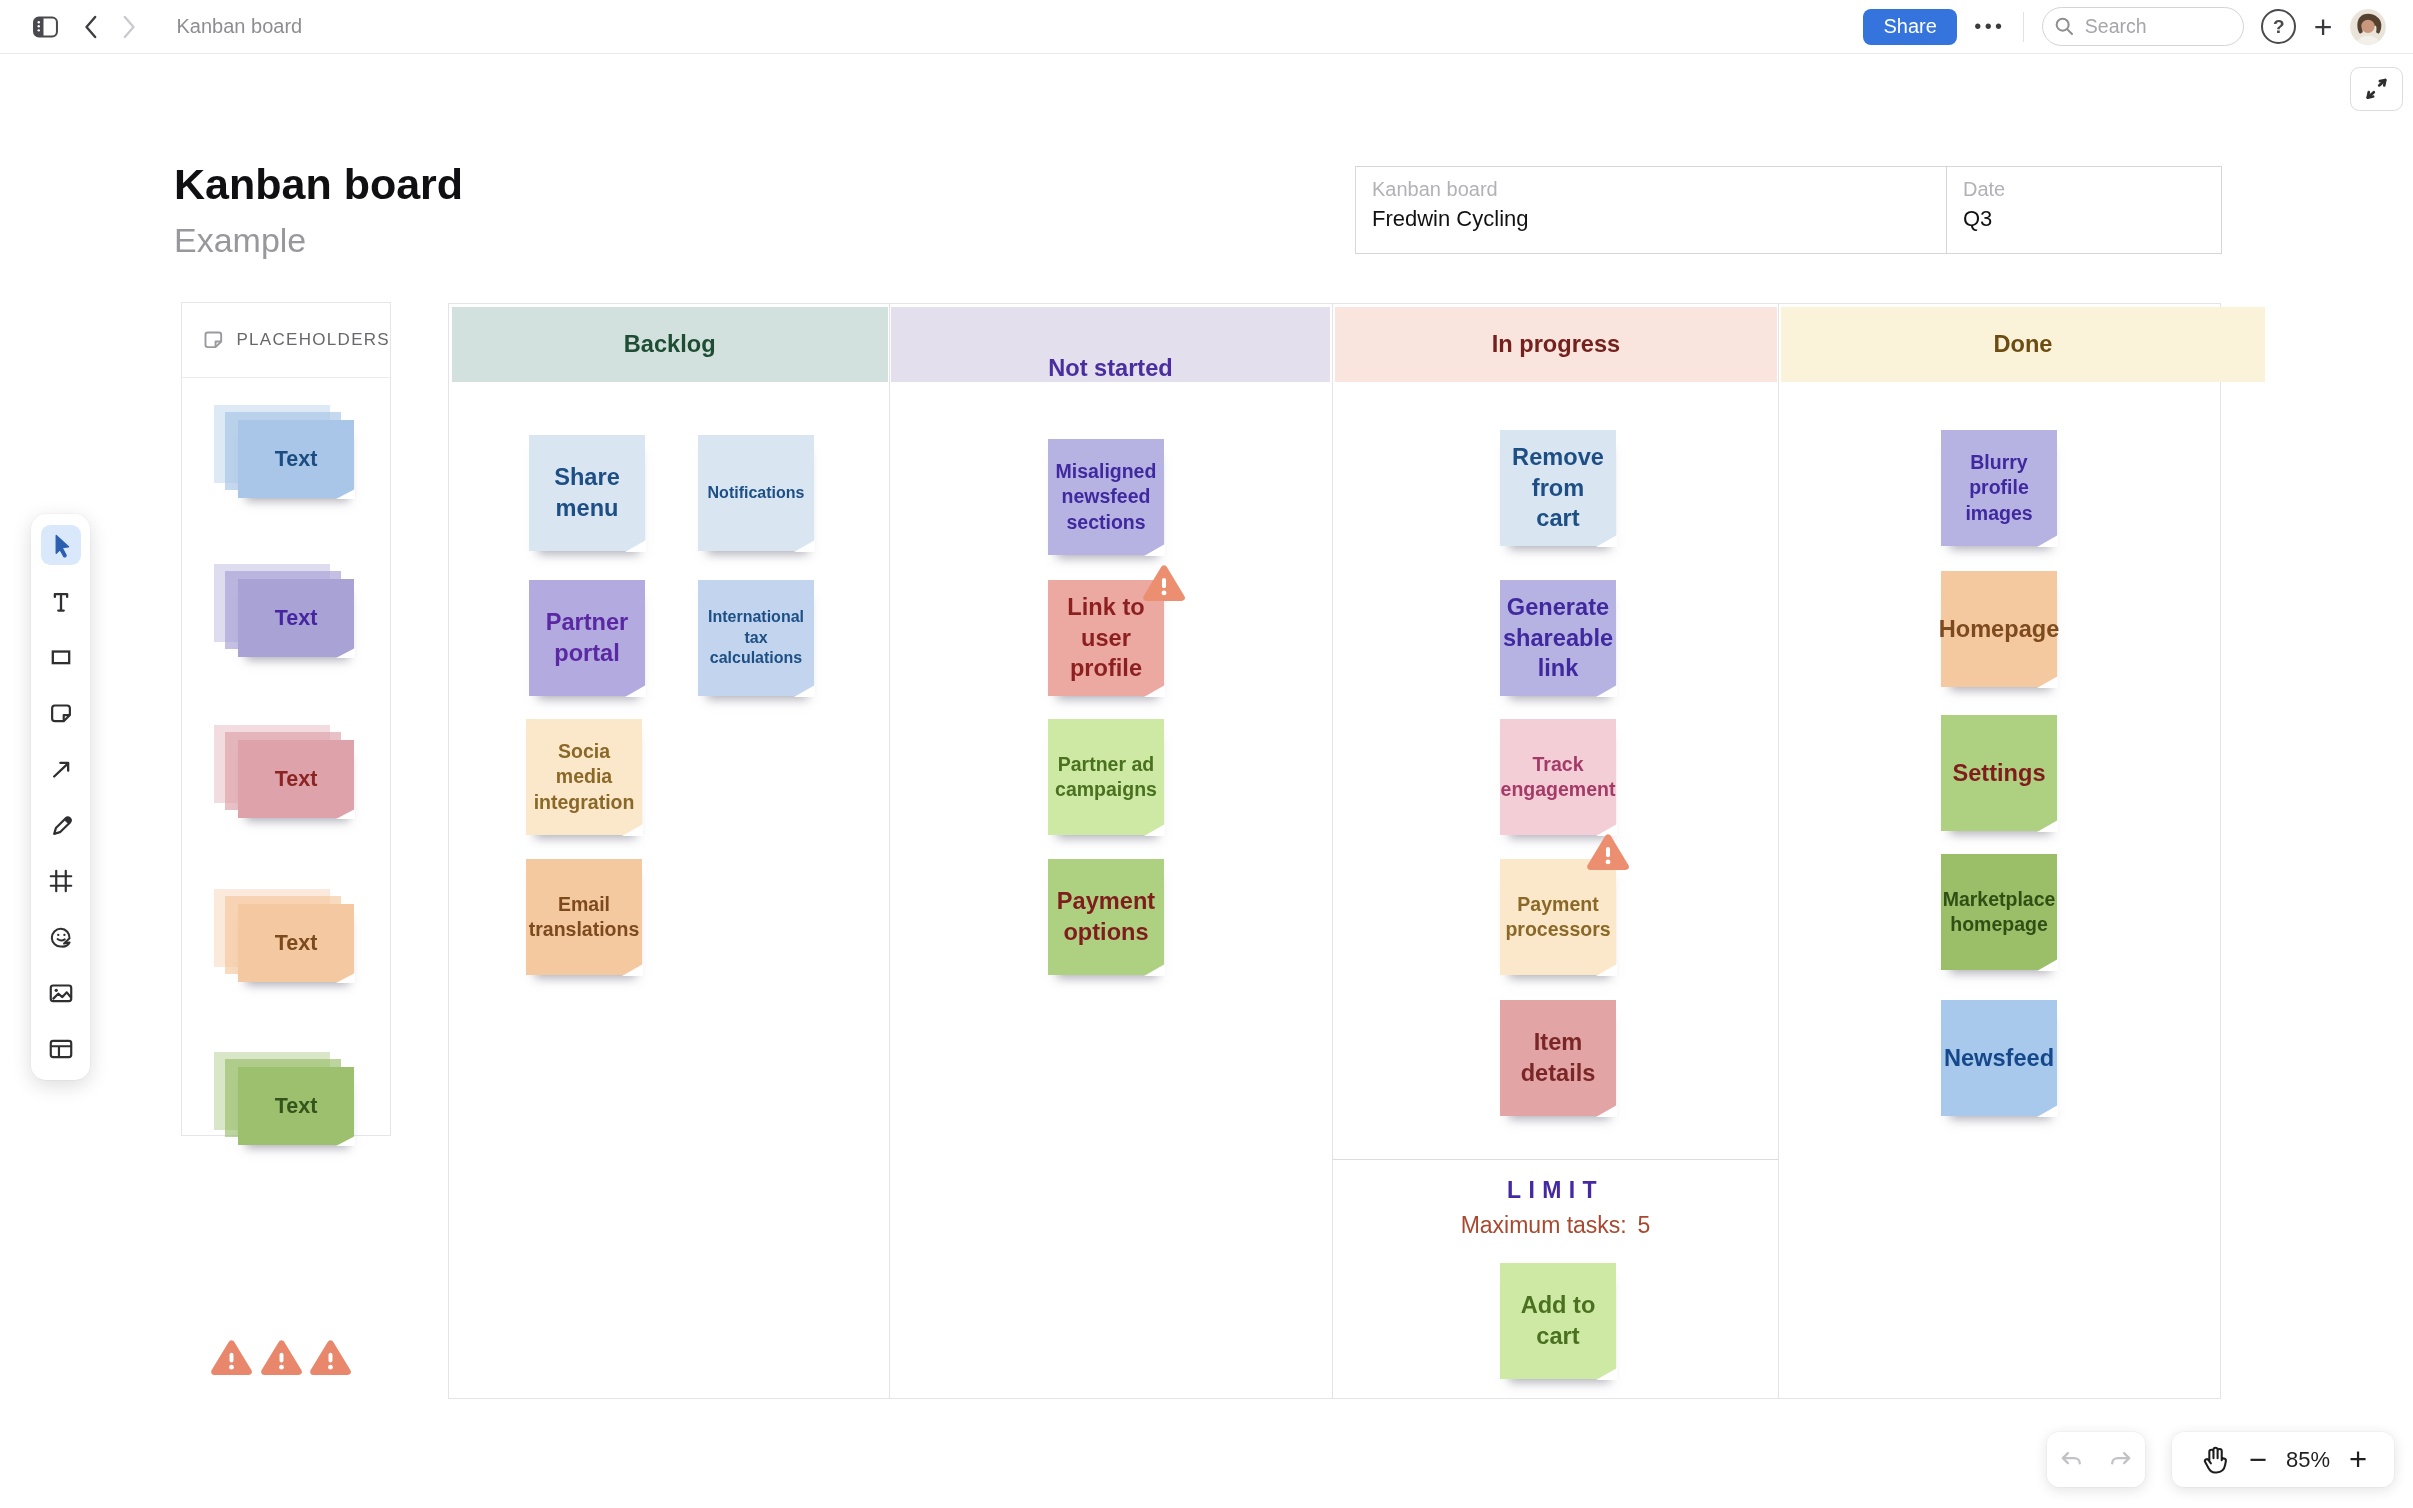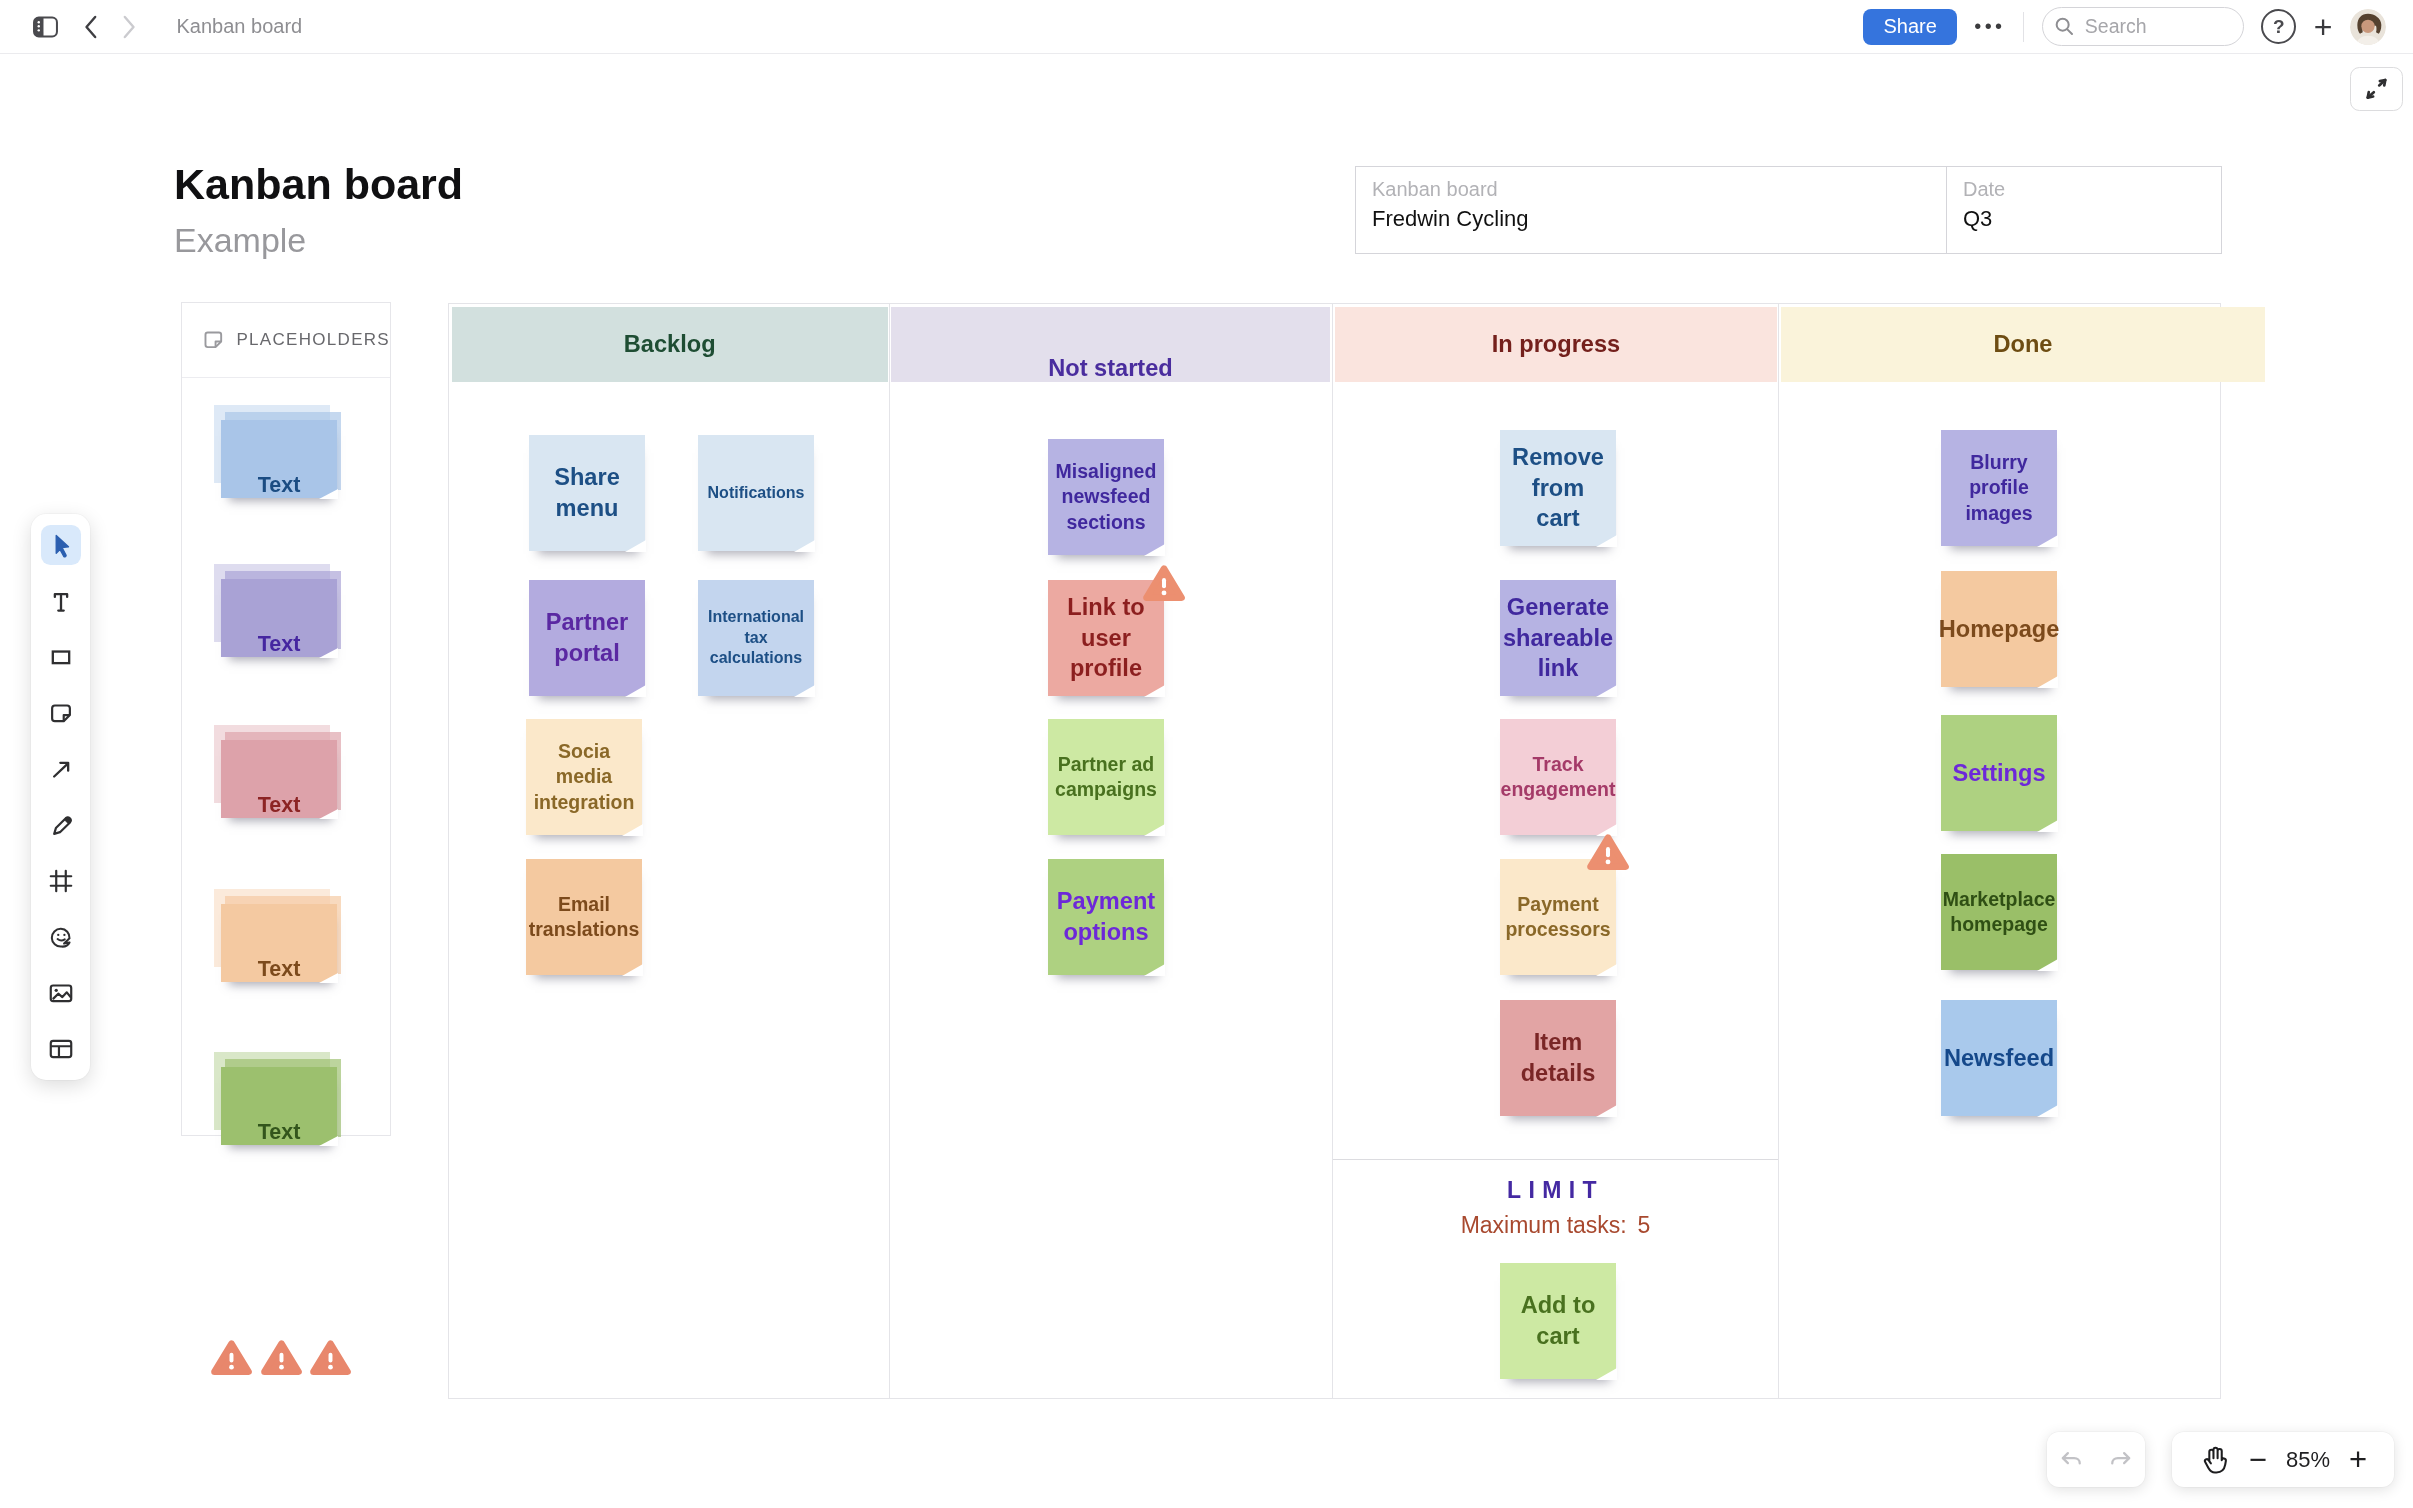--- a/index.html
+++ b/index.html
@@ -53,21 +53,21 @@
   
   .panel{position:absolute;left:181px;top:302px;width:210px;height:834px;background:#fff;
     border:1.3px solid #e6e6ea;box-sizing:border-box;}
   .panel-header{height:74px;display:flex;align-items:center;gap:10.8px;padding-left:19px;
     border-bottom:1.3px solid #ececf0;}
   .panel-title{font-size:17px;letter-spacing:1.3px;color:#68686c;font-weight:500;}
   .stack{position:absolute;left:32px;width:139px;height:93px;cursor:pointer;}
   .scard{position:absolute;width:116px;height:78px;}
   .scard.back1{left:0;top:0;opacity:.38;}
   .scard.back2{left:11.4px;top:7.4px;opacity:.68;}
-  .scard.front{left:7px;top:15px;display:flex;align-items:flex-end;justify-content:center;
+  .scard.front{left:24px;top:15px;display:flex;align-items:center;justify-content:center;
     font-size:21.5px;font-weight:600;box-shadow:1.3px 9.4px 9.4px -6.7px rgba(90,90,110,.5);}
   .scard.front::after{content:"";position:absolute;right:-0.7px;bottom:-0.7px;
     border-style:solid;border-width:0 0 10.8px 19px;border-color:transparent transparent #fff transparent;}
   .warn-row{position:absolute;left:28px;top:1036px;display:flex;gap:6.7px;}
   
   .board{position:absolute;left:448px;top:303px;width:1773px;height:1096px;
     border:1.3px solid #e4e4e8;box-sizing:border-box;background:#fff;}
   .vline{position:absolute;top:0;bottom:0;width:1.3px;background:#e4e4e8;}
   .col-header{position:absolute;top:2.7px;height:75px;display:flex;align-items:center;
     justify-content:center;font-size:23.6px;font-weight:700;cursor:pointer;}
@@ -97,21 +97,21 @@
   [data-color="blue-mid"]{background:#c3d5ee;color:#1d4f85;}
   [data-color="blue"]{background:#a9c9ec;color:#15488a;}
   [data-color="periwinkle"]{background:#b6b3e3;color:#40289e;}
   [data-color="purple"]{background:#b3abdf;color:#5a28a2;}
   [data-color="salmon"]{background:#eca9a1;color:#8c1f1f;}
   [data-color="rose"]{background:#e2a4a4;color:#7a2626;}
   [data-color="pink"]{background:#f3ced6;color:#a43a68;}
   [data-color="cream"]{background:#fbe8ca;color:#8a6828;}
   [data-color="peach"]{background:#f4c9a0;color:#7c4a1c;}
   [data-color="green-light"]{background:#cde9a3;color:#49711f;}
-  [data-color="green"]{background:#aed181;color:#6d28d9;}
+  [data-color="green"]{background:#aed181;color:#7f1d1d;}
   [data-color="green-dark"]{background:#9abf68;color:#2f4f14;}
   [data-color="stack-blue"]{background:#a9c5e8;color:#1b4c82;}
   [data-color="stack-purple"]{background:#a9a2d5;color:#4526a0;}
   [data-color="stack-red"]{background:#dda2aa;color:#8c2424;}
   [data-color="stack-orange"]{background:#f4c9a1;color:#7c4a1c;}
   [data-color="stack-green"]{background:#9cc06e;color:#33551c;}
   
   .ctrl-card{position:absolute;background:#fff;border-radius:12px;
     box-shadow:0 2.7px 13.5px rgba(0,0,0,.12), 0 0 0 0.7px rgba(0,0,0,.03);
     display:flex;align-items:center;justify-content:center;}

